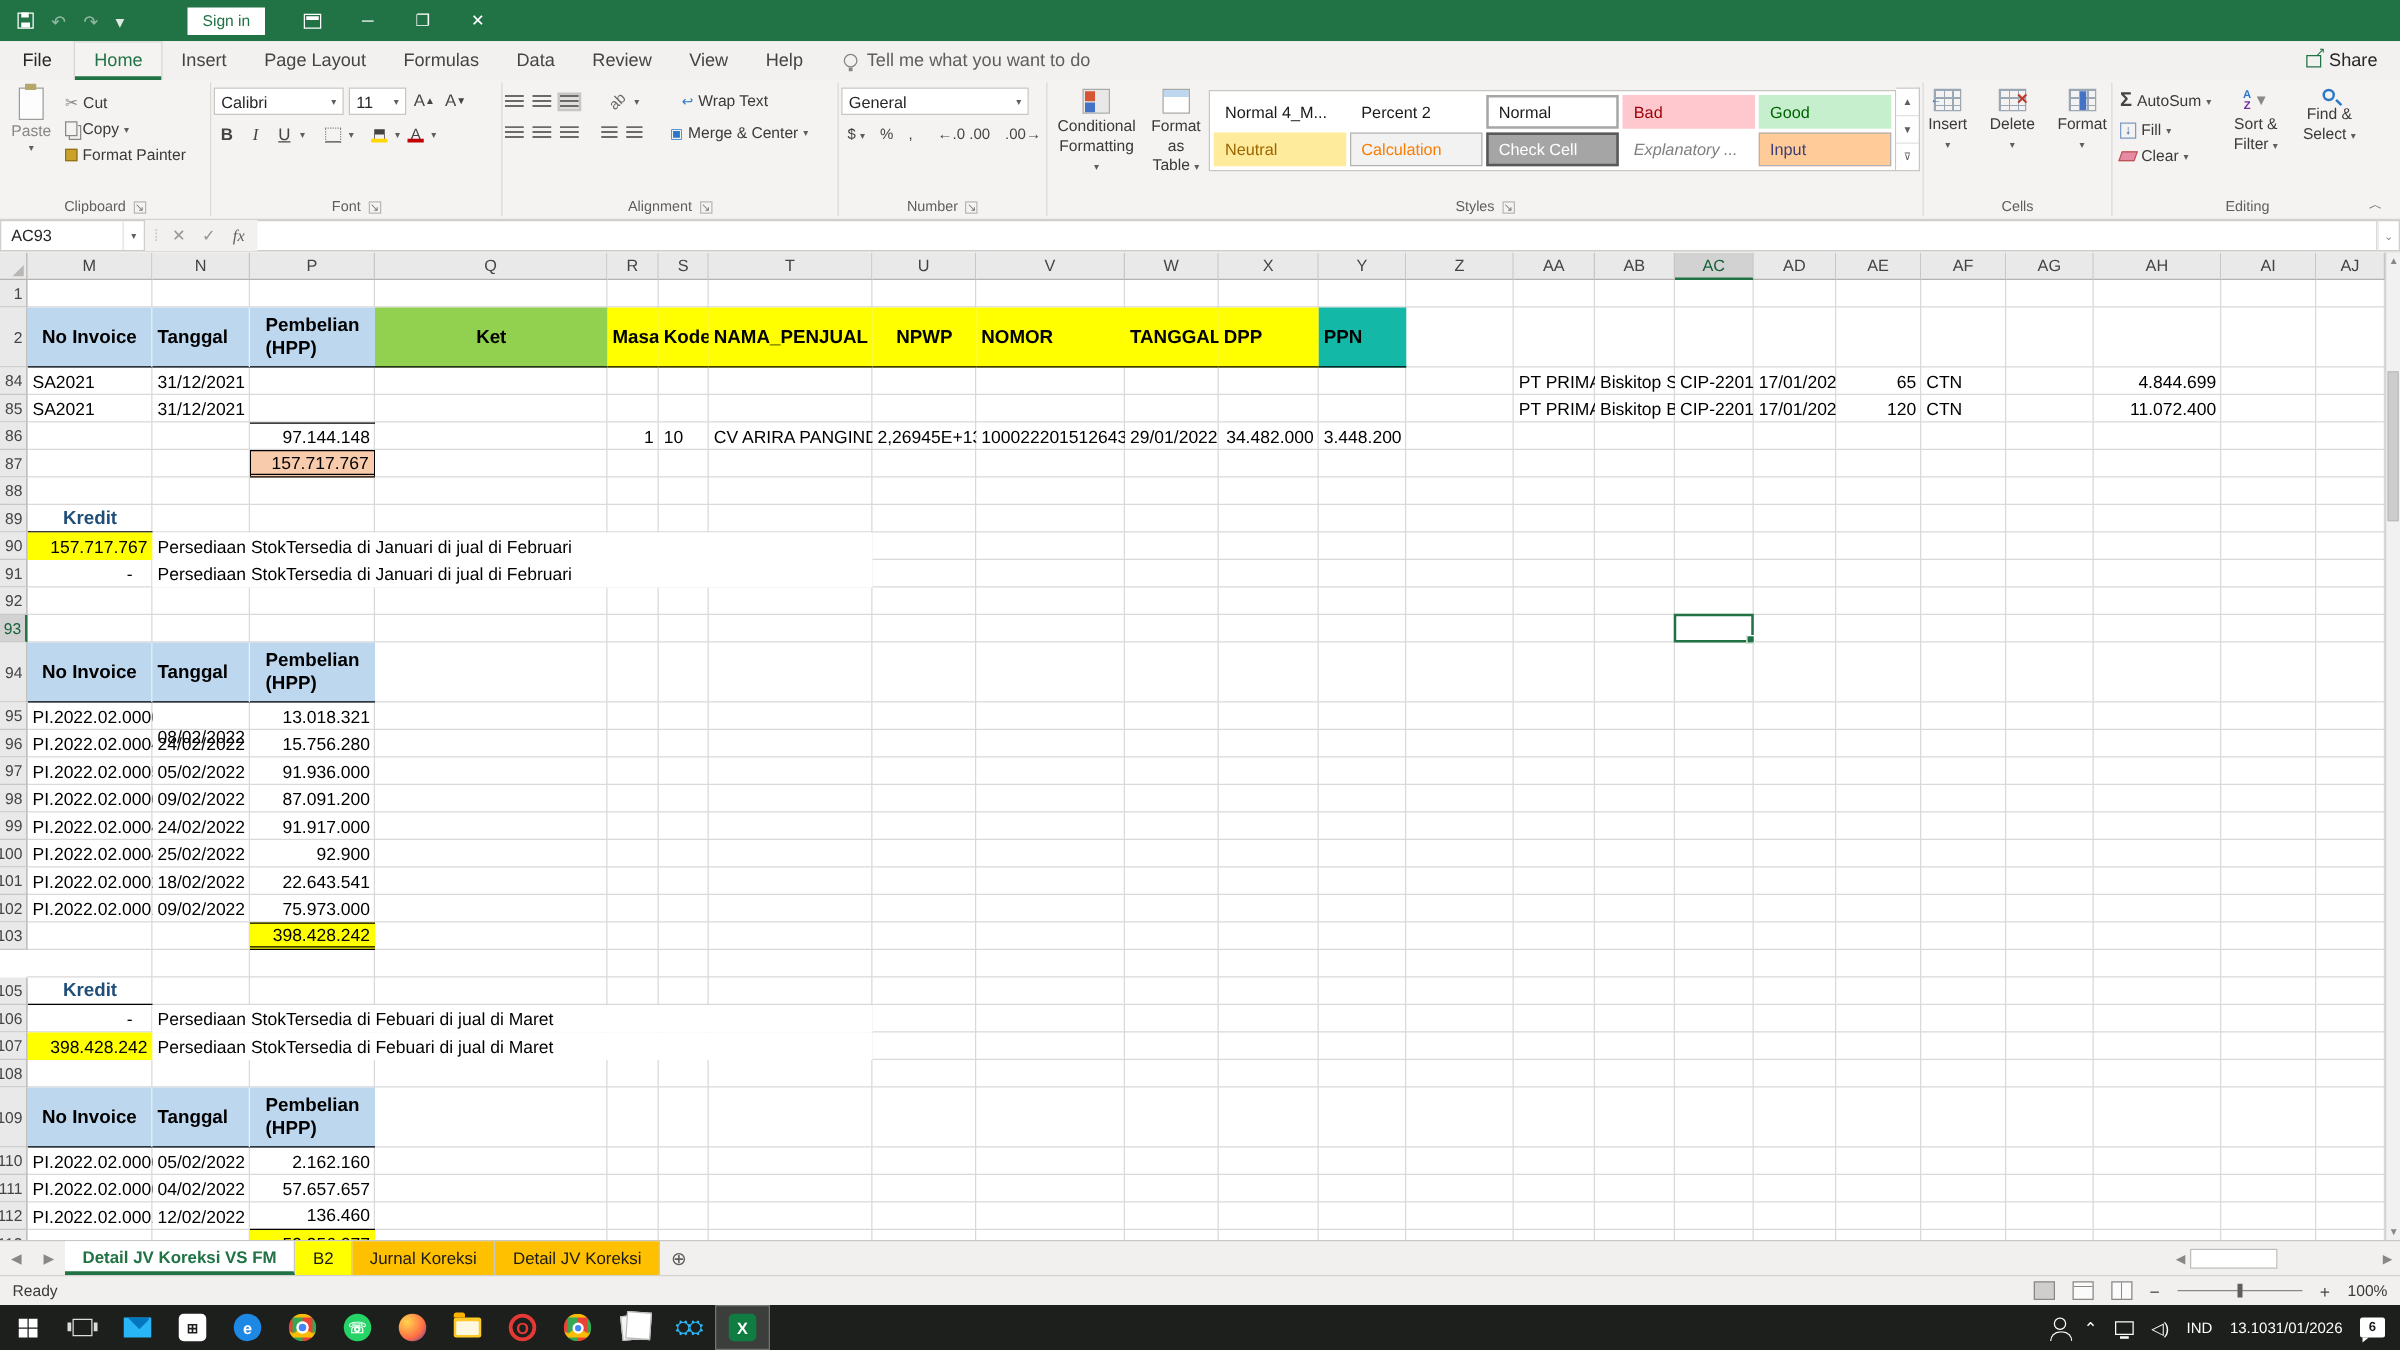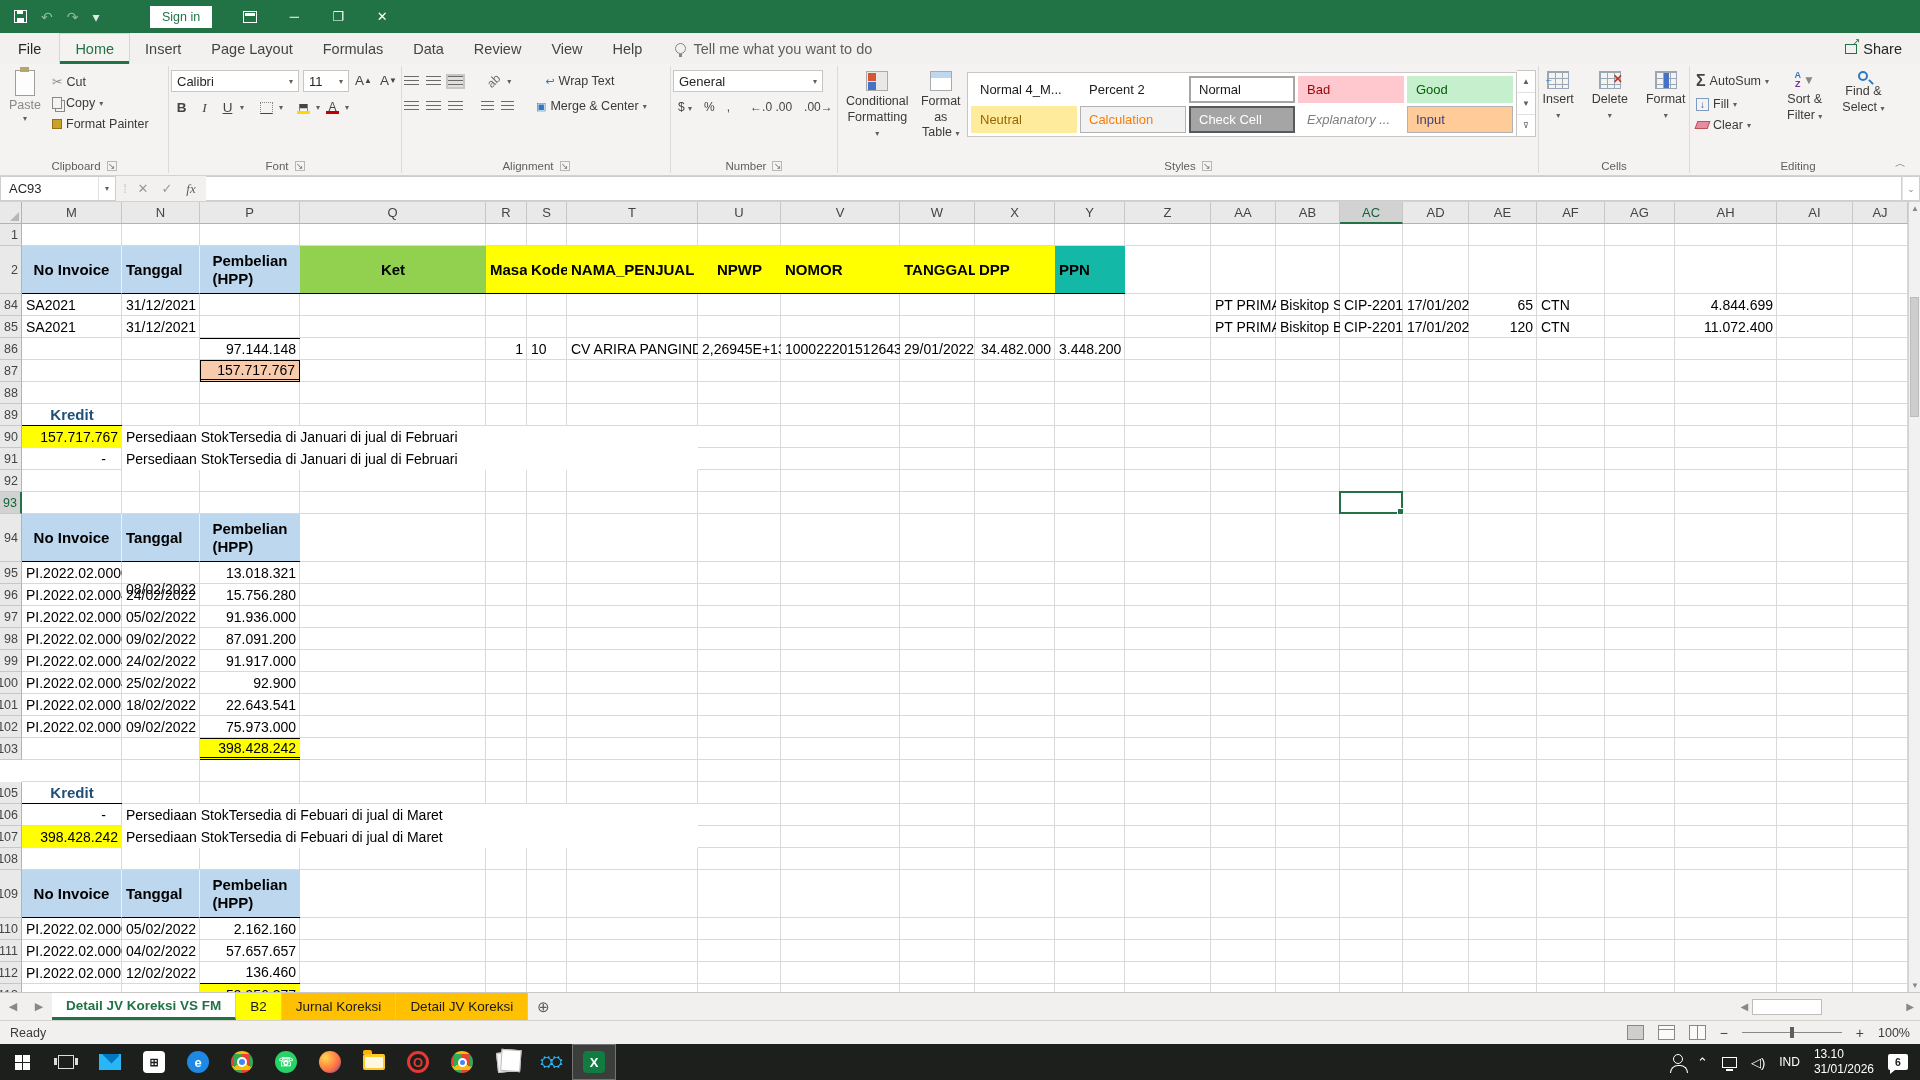--- a/index.html
+++ b/index.html
@@ -157,21 +157,21 @@
   .folder::after{content:"";position:absolute;left:2px;top:3px;right:2px;bottom:2px;background:#fff8e1;border-radius:1px}
   .notes{width:18px;height:20px;background:#f5f5f5;border:1px solid #bbb;position:relative;transform:rotate(-6deg)}
   .notes::after{content:"";position:absolute;left:3px;top:-3px;width:18px;height:20px;background:#fff;border:1px solid #bbb;transform:rotate(10deg)}
   .gear{color:#29b6f6;font-size:16px;letter-spacing:-3px}
   .excelbox{background:rgba(255,255,255,.14);border:1px solid rgba(255,255,255,.28)}
   .tray{margin-left:auto;display:flex;align-items:center;gap:14px;padding-right:12px;font-size:12px}
   .person{width:10px;height:10px;border:1.5px solid #fff;border-radius:50%;position:relative;margin-top:-6px}
   .person::after{content:"";position:absolute;left:-4px;top:10px;width:16px;height:7px;border:1.5px solid #fff;border-bottom:none;border-radius:8px 8px 0 0}
   .monic{width:15px;height:11px;border:1.5px solid #fff;position:relative}
   .monic::after{content:"";position:absolute;left:3px;bottom:-4px;width:7px;height:2px;background:#fff}
-  .clockcol{display:flex;flex-direction:column;align-items:flex-start;line-height:1.25}
+  .clockcol{display:flex;flex-direction:row;align-items:center;line-height:1.25}
   .badge{width:20px;height:16px;background:#fff;border-radius:2px;position:relative;display:flex;align-items:center;justify-content:center;color:#1d1f1c;font-size:10.5px;font-weight:bold}
   .badge::after{content:"";position:absolute;left:2px;bottom:-4px;border-left:5px solid #fff;border-bottom:4px solid transparent}
 </style>
 </head>
 <body>
 
 <div class="titlebar">
   <div class="qat">
     <span class="floppy"></span>
     <span class="qic dim">↶</span>
@@ -237,21 +237,21 @@
     <div class="glabel">
         <span>Clipboard</span>
         <span class="launcher">↘</span>
       </div>
   </div>
   <div class="gsep"></div>
 
   <div class="rgroup" style="width:232px">
     <div class="rcontent" style="flex-direction:column;gap:5px;padding-top:2px">
       <div style="display:flex;gap:4px">
-        <div class="selbox" style="width:128px">
+        <div class="selbox" style="width:104px">
             <span>Calibri</span>
             <span class="dd">▾</span>
           </div>
         <div class="selbox" style="width:46px">
             <span>11</span>
             <span class="dd">▾</span>
           </div>
         <span class="fbtn">A<span style="font-size:8px;vertical-align:super">▲</span></span>
         <span class="fbtn">A<span style="font-size:8px;vertical-align:super">▼</span></span>
       </div>

